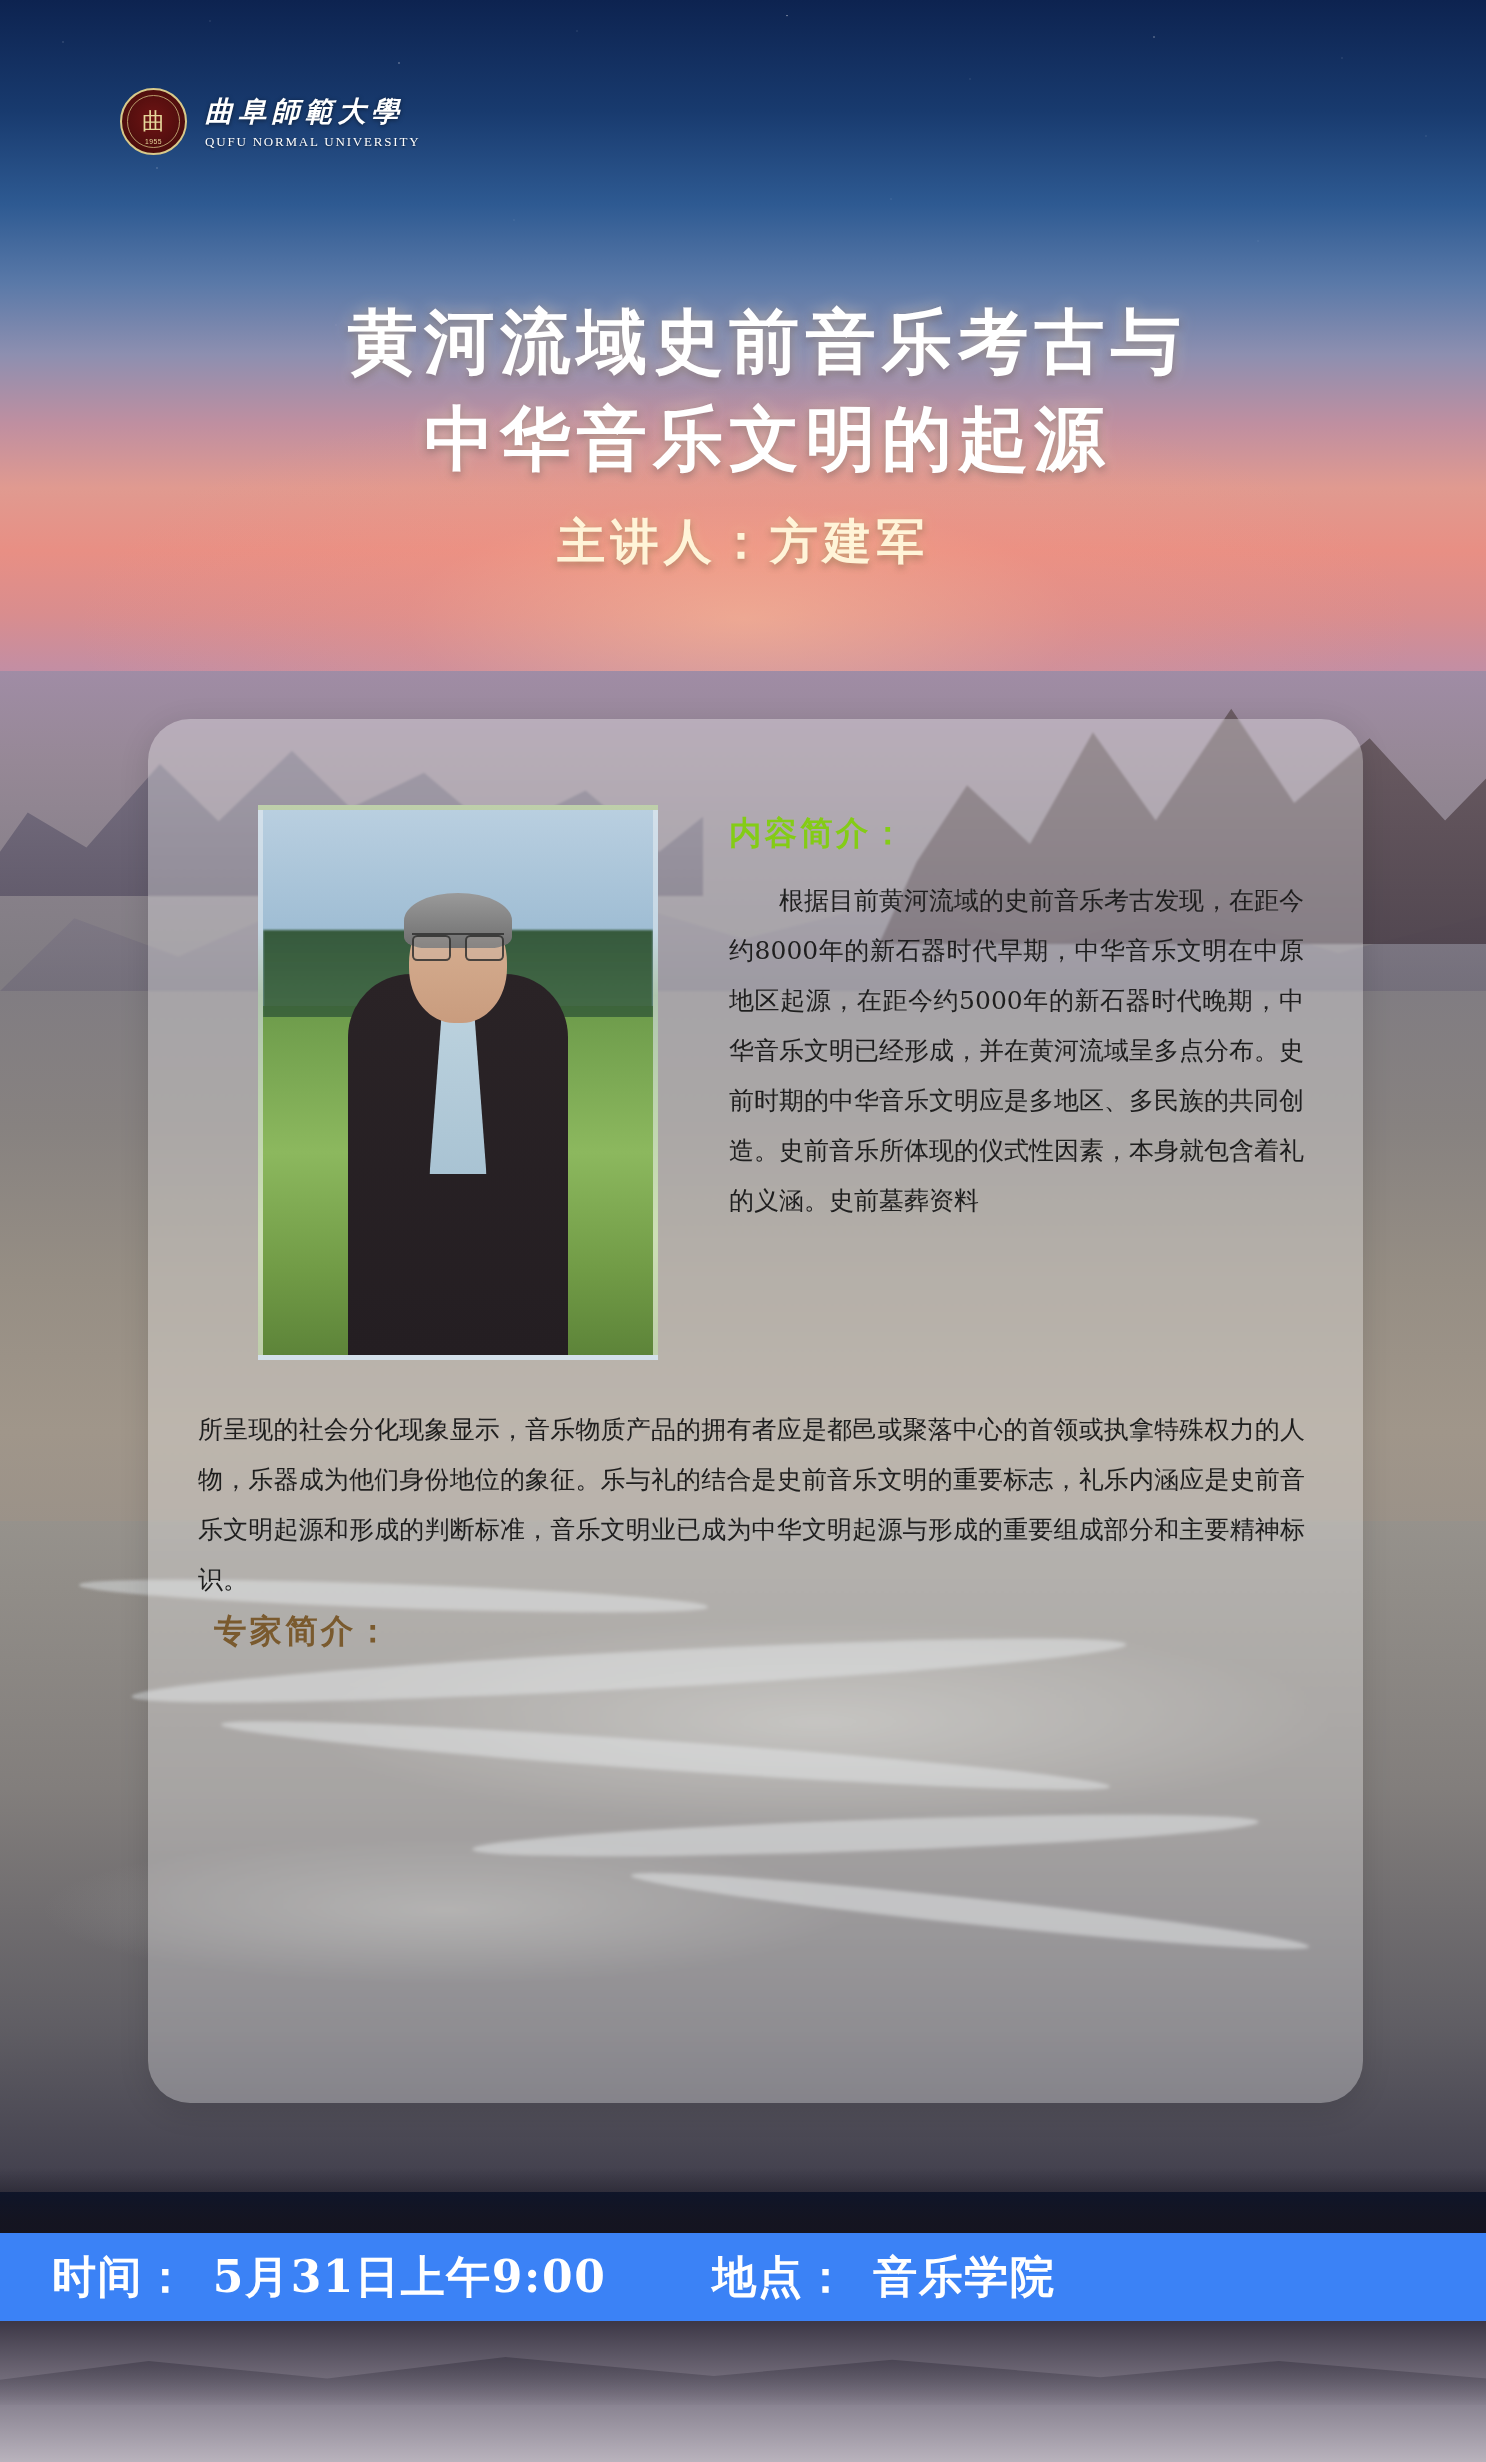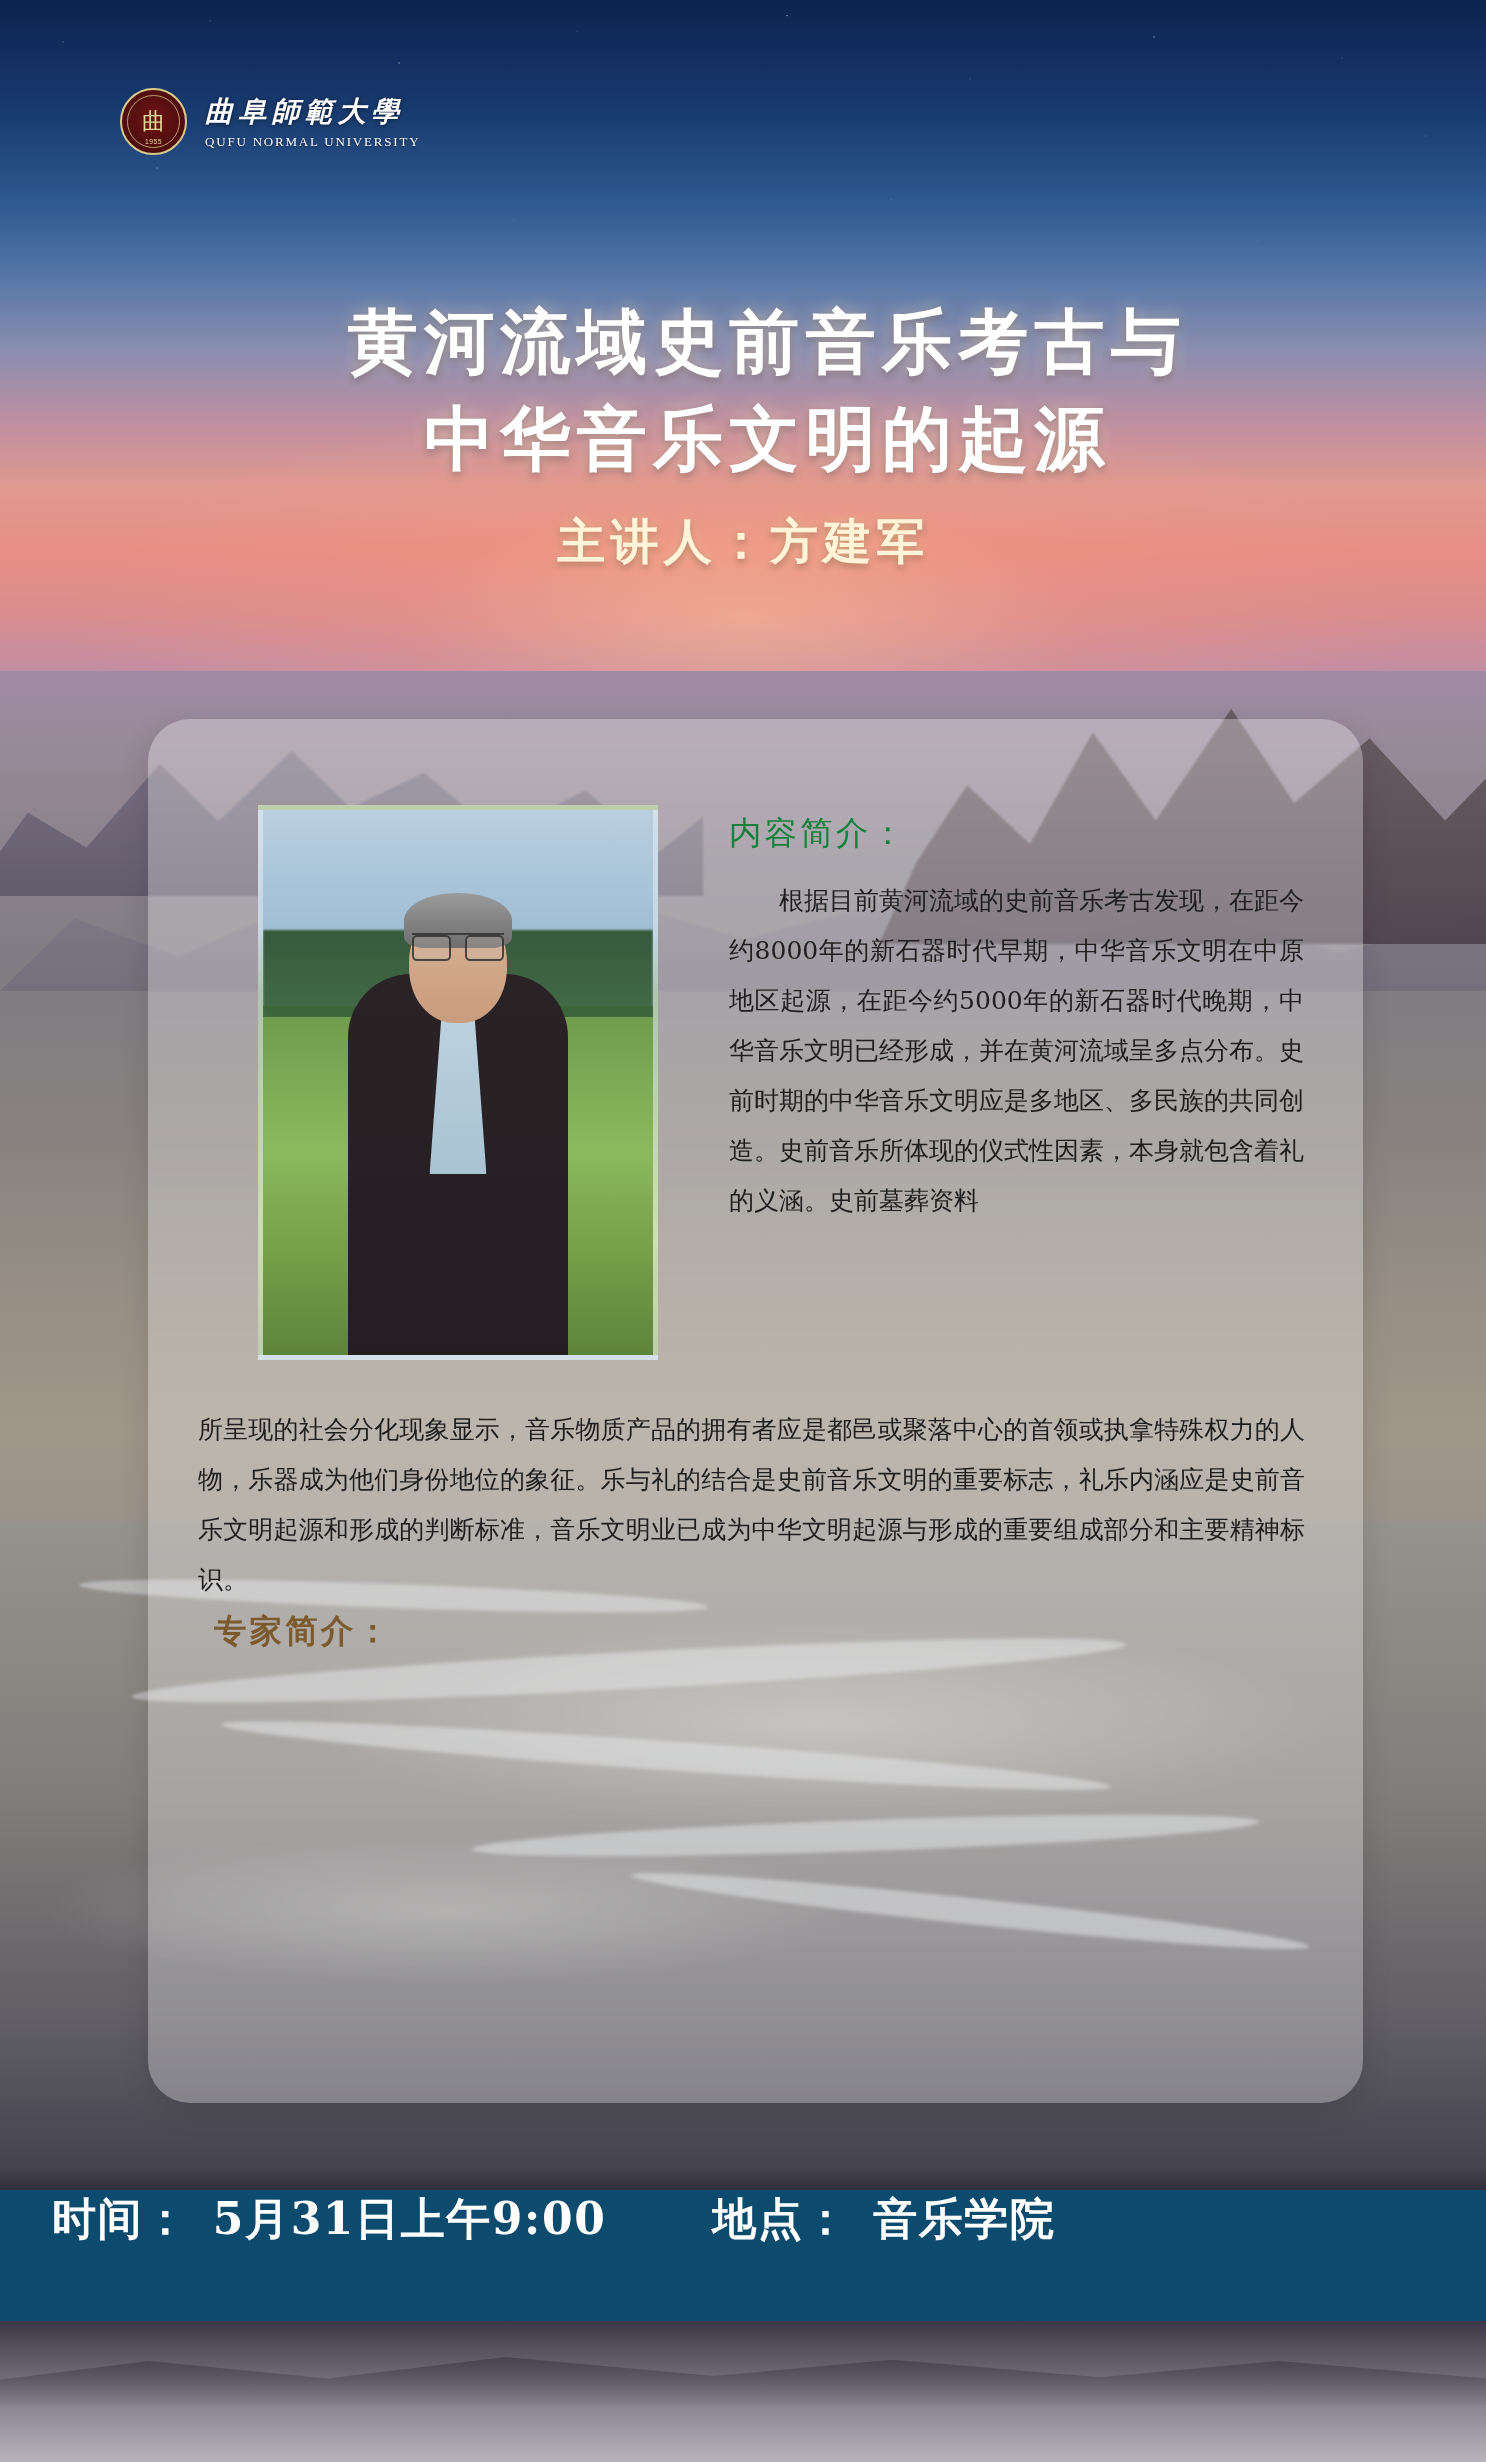--- a/index.html
+++ b/index.html
@@ -287,23 +287,23 @@
     border: 2.1px solid rgba(40,40,40,.8);
     border-radius: 5.2px;
     background: rgba(210,200,190,.25);
   }
   .p-glasses::before { left: 0; }
   .p-glasses::after { right: 0; }
 
   .content-head {
     position: absolute;
     left: 581px; top: 93px;
-    color: #15803d;
-    font-family: "DejaVu Serif", serif;
-    font-weight: 400;
+    color: #84cc16;
+    font-family: "DejaVu Serif", serif;
+    font-weight: 700;
     font-size: 32.5px;
     letter-spacing: 3.1px;
   }
   .content-body {
     position: absolute;
     left: 581px; top: 157px;
     width: 575px;
     color: #1e1e1e;
     font-family: "DejaVu Serif", serif;
     font-size: 25px;
@@ -340,24 +340,24 @@
     font-size: 25px;
     line-height: 2.0;
     text-align: justify;
     text-indent: 50px;
   }
 
   
   .footer {
     position: absolute;
     left: 0; right: 0; bottom: 141px;
-    height: 131px;
-    background: #0c4a6e;
+    height: 88px;
+    background: #3b82f6;
     display: flex;
-    align-items: flex-start;
+    align-items: center;
   }
   .footer-row {
     display: flex;
     align-items: center;
     width: 100%;
     padding: 0 52px;
     gap: 24px;
   }
   .f-label, .f-value {
     color: #ffffff;

